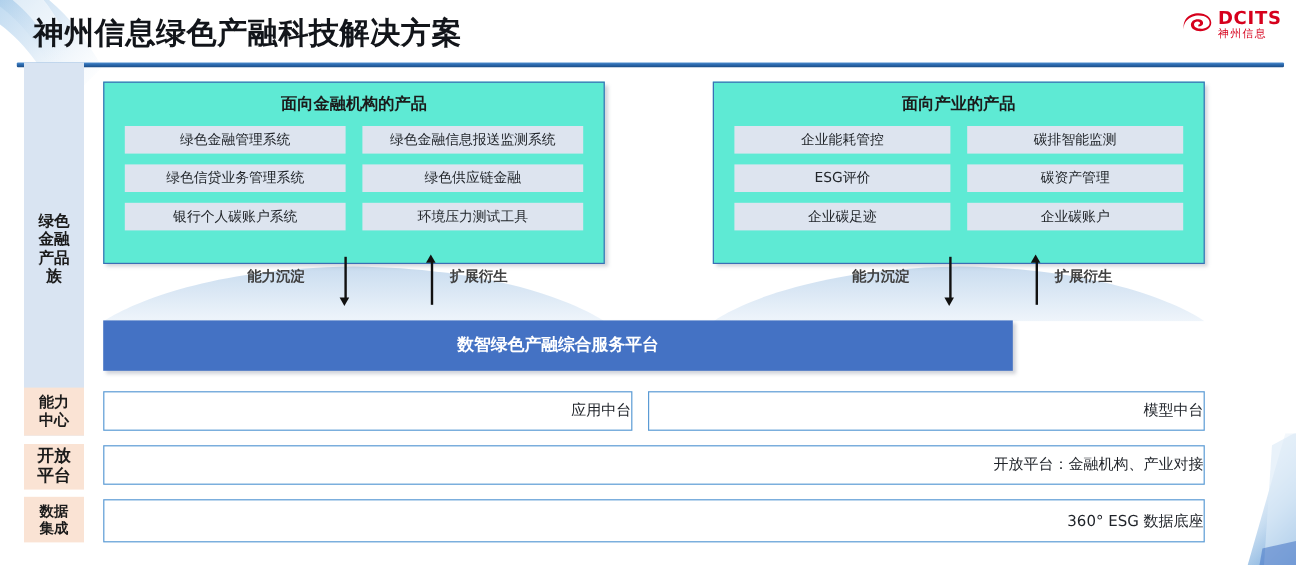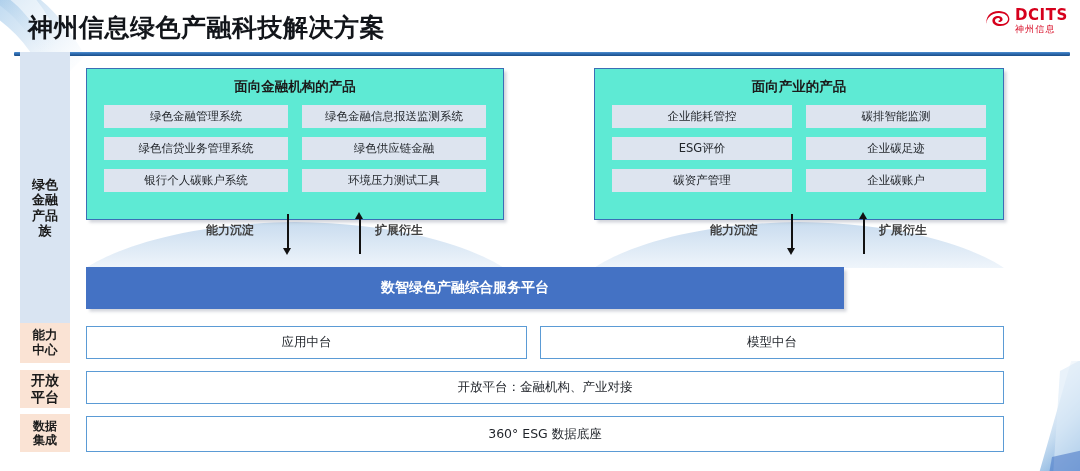--- a/index.html
+++ b/index.html
@@ -184,21 +184,21 @@
   }
 
   
   .row-box {
     position: absolute;
     background: #ffffff;
     border: 1.6px solid #5b9bd5;
     box-sizing: border-box;
     display: flex;
     align-items: center;
-    justify-content: center;
+    justify-content: flex-end;
     font-size: 12.5px;
     color: #1f2329;
   }
 </style>
 </head>
 <body>
 
 <div id="slide">
 
   <div class="deco deco-tl">
@@ -315,22 +315,22 @@
       <div class="prod-chip">环境压力测试工具</div>
     </div>
   </div>
 
   <div class="panel" style="left:594px; top:68px; width:410px; height:152px;">
     <div class="panel-title">面向产业的产品</div>
     <div class="panel-grid">
       <div class="prod-chip">企业能耗管控</div>
       <div class="prod-chip">碳排智能监测</div>
       <div class="prod-chip">ESG评价</div>
+      <div class="prod-chip">碳资产管理</div>
       <div class="prod-chip">企业碳足迹</div>
-      <div class="prod-chip">碳资产管理</div>
       <div class="prod-chip">企业碳账户</div>
     </div>
   </div>
 
   <div class="arrow-label" style="left:206px; top:222px;">能力沉淀</div>
   <div class="arrow-line" style="left:287px; top:214px; height:36px;"></div>
   <div class="arrow-head down" style="left:283.3px; top:248px;"></div>
 
   <div class="arrow-label" style="left:375px; top:222px;">扩展衍生</div>
   <div class="arrow-line" style="left:359px; top:218px; height:36px;"></div>

